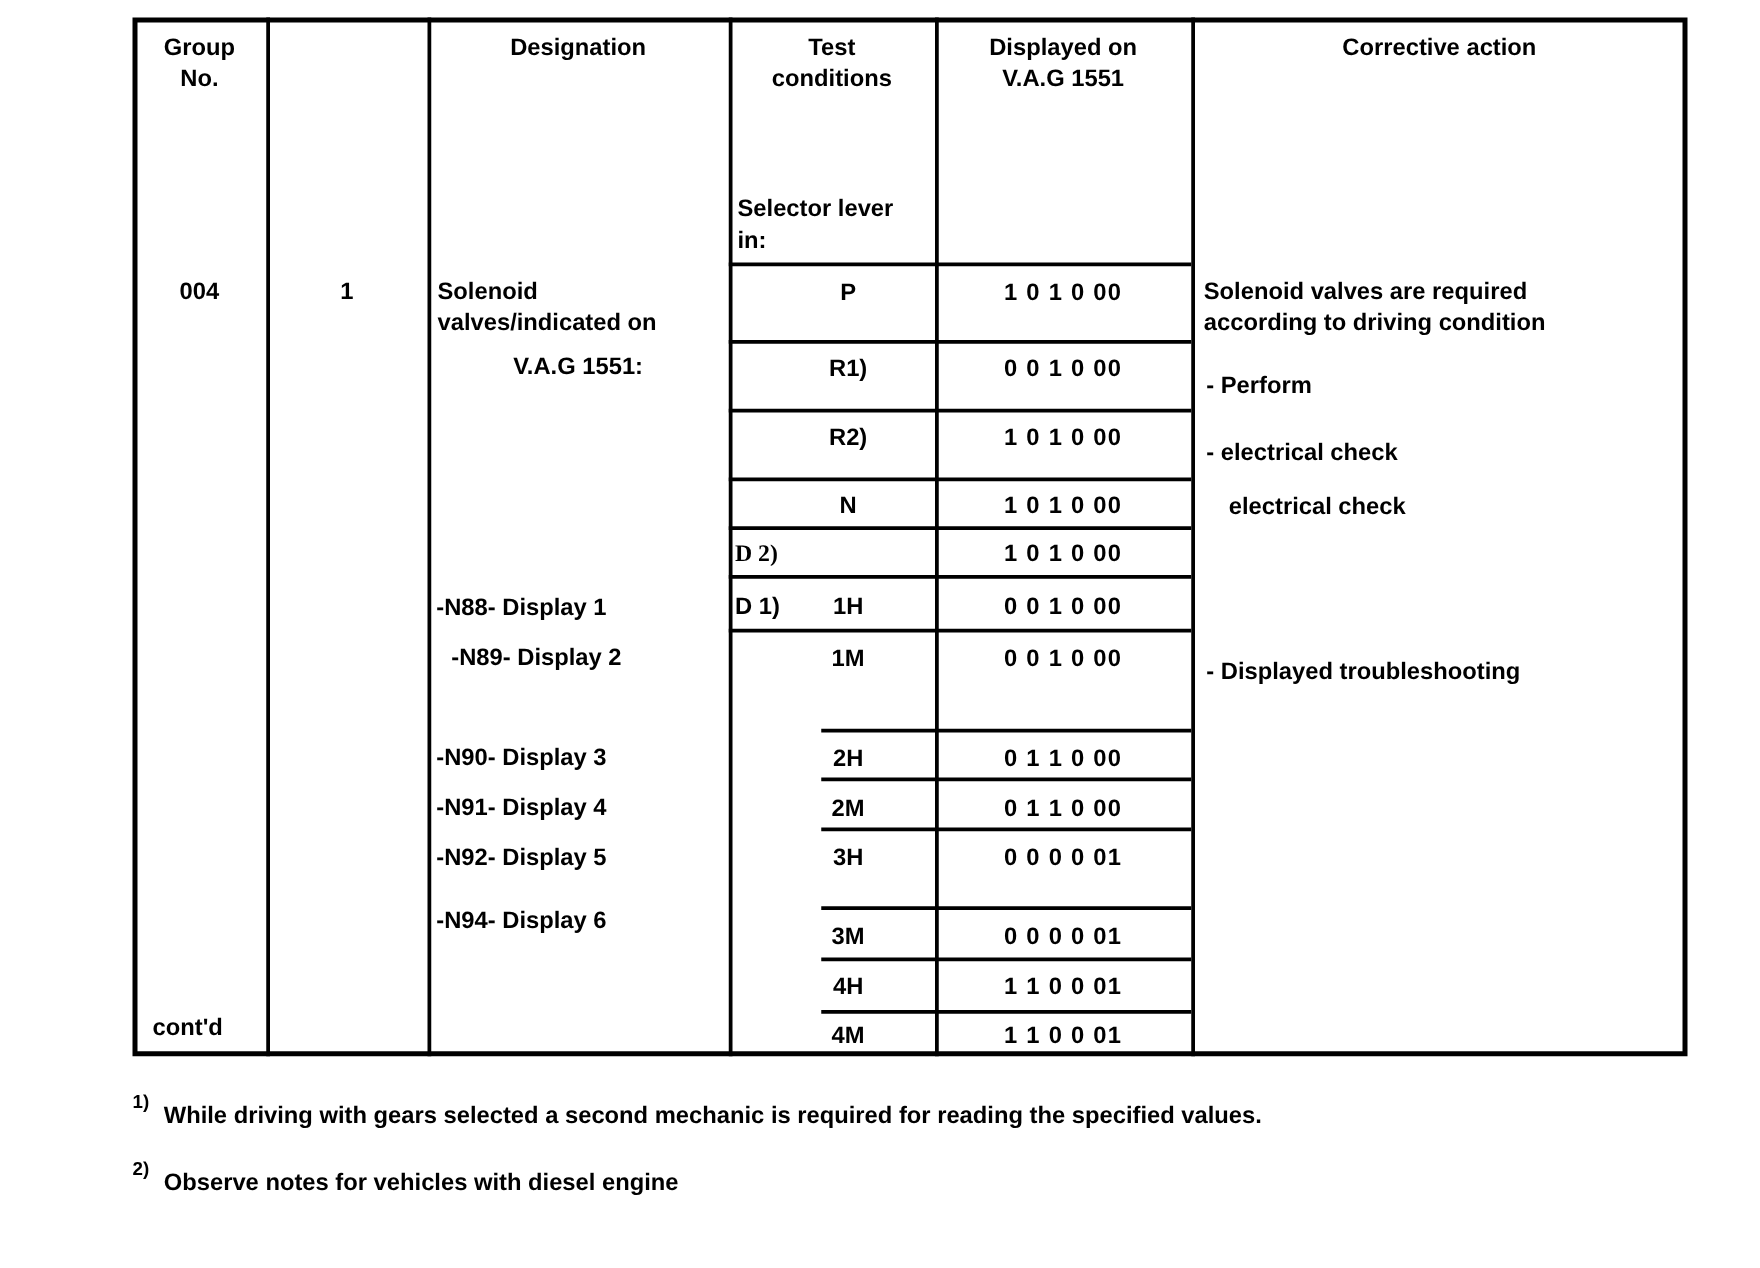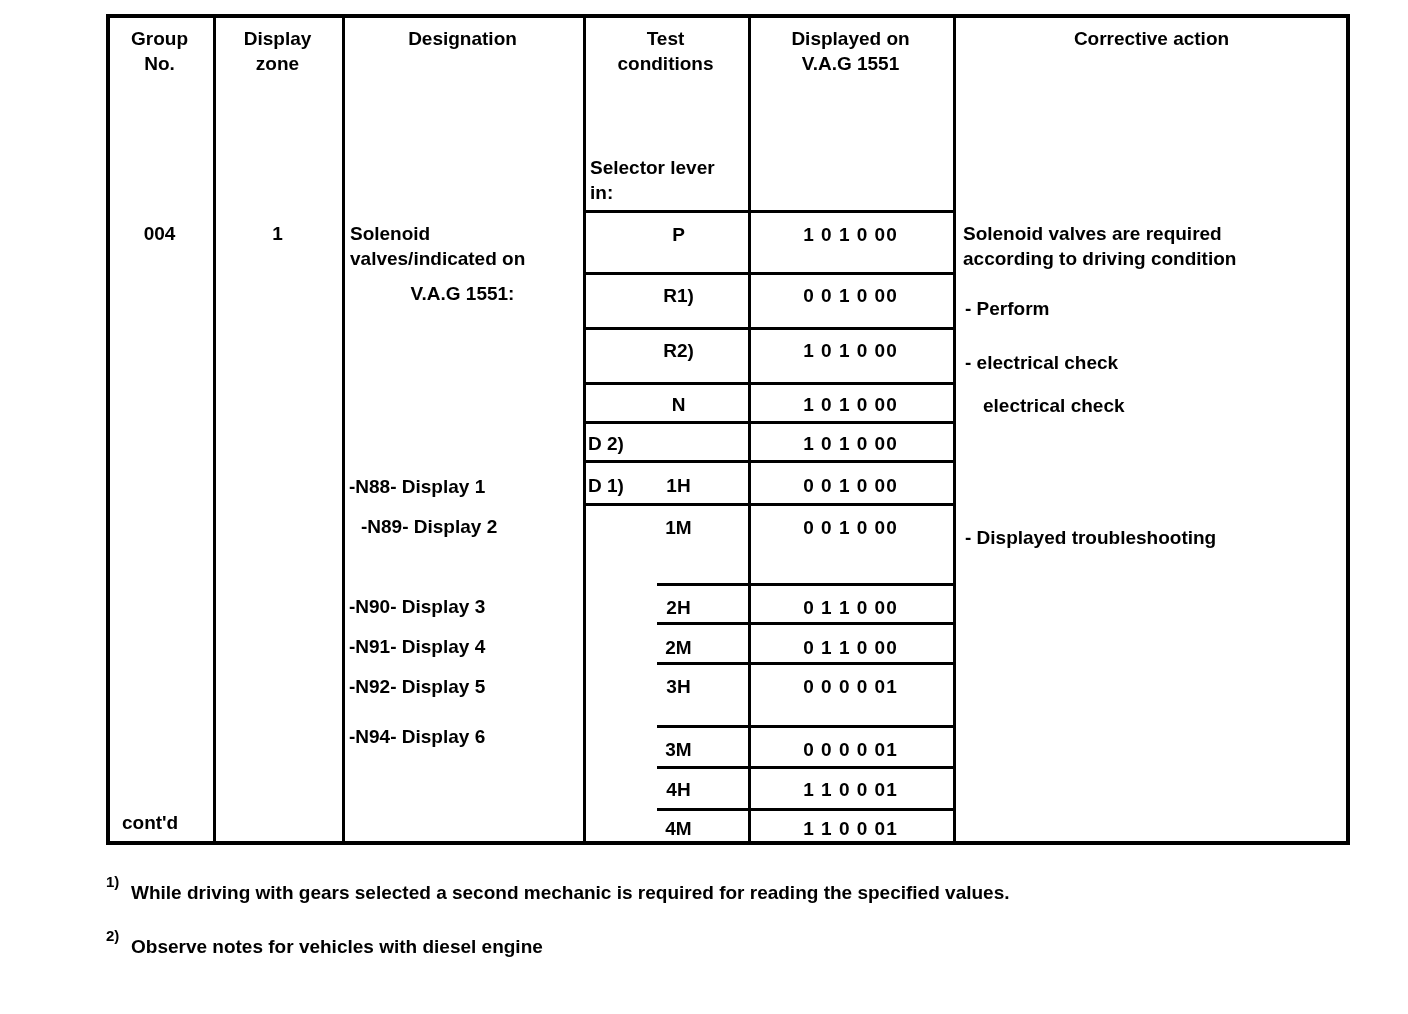--- a/index.html
+++ b/index.html
@@ -48,22 +48,20 @@
   <div class="hline" style="left:583px;width:370px;top:503px;"></div>
   <div class="hline" style="left:657px;width:296px;top:583px;"></div>
   <div class="hline" style="left:657px;width:296px;top:622px;"></div>
   <div class="hline" style="left:657px;width:296px;top:662px;"></div>
   <div class="hline" style="left:657px;width:296px;top:725px;"></div>
   <div class="hline" style="left:657px;width:296px;top:766px;"></div>
   <div class="hline" style="left:657px;width:296px;top:808px;"></div>
 
   <div class="txt ctr" style="left:106px;top:26px;width:107px;">Group
 No.</div>
-  <div class="txt ctr" style="left:213px;top:26px;width:129px;">Display
-zone</div>
   <div class="txt ctr" style="left:342px;top:26px;width:241px;">Designation</div>
   <div class="txt" style="left:590px;top:155px;width:155px;">Selector lever
 in:</div>
   <div class="txt ctr" style="left:583px;top:26px;width:165px;">Test
 conditions</div>
   <div class="txt ctr" style="left:748px;top:26px;width:205px;">Displayed on
 V.A.G 1551</div>
   <div class="txt ctr" style="left:953px;top:26px;width:397px;">Corrective action</div>
 
   <div class="txt" style="left:106px;top:221px;width:107px;text-align:center;">004</div>
@@ -77,21 +75,21 @@
   <div class="txt" style="left:361px;top:514px;">-N89- Display 2</div>
   <div class="txt" style="left:349px;top:594px;">-N90- Display 3</div>
   <div class="txt" style="left:349px;top:634px;">-N91- Display 4</div>
   <div class="txt" style="left:349px;top:674px;">-N92- Display 5</div>
   <div class="txt" style="left:349px;top:724px;">-N94- Display 6</div>
 
   <div class="txt lever" style="top:222px;">P</div>
   <div class="txt lever" style="top:283px;">R1)</div>
   <div class="txt lever" style="top:338px;">R2)</div>
   <div class="txt lever" style="top:392px;">N</div>
-  <div class="txt" style="left:588px;top:431px;">D 2)</div>
+  <div class="txt" style="left:588px;top:431px;font-family:Liberation Serif, serif;">D 2)</div>
   <div class="txt" style="left:588px;top:473px;">D 1)</div>
   <div class="txt lever" style="top:473px;">1H</div>
   <div class="txt lever" style="top:515px;">1M</div>
   <div class="txt lever" style="top:595px;">2H</div>
   <div class="txt lever" style="top:635px;">2M</div>
   <div class="txt lever" style="top:674px;">3H</div>
   <div class="txt lever" style="top:737px;">3M</div>
   <div class="txt lever" style="top:777px;">4H</div>
   <div class="txt lever" style="top:816px;">4M</div>
 

